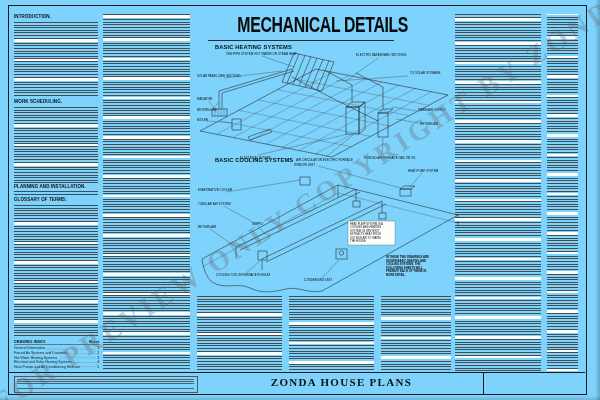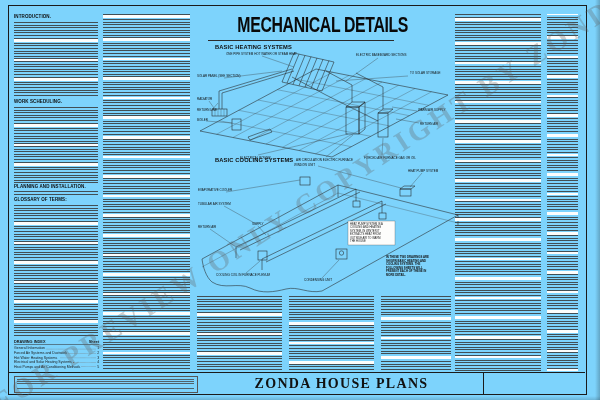--- a/index.html
+++ b/index.html
@@ -26,21 +26,21 @@
         transform:scale(.52);transform-origin:0 0;letter-spacing:.3px;color:#0d0d0d}
 
   .title{position:absolute;left:213px;top:12px;width:174px;text-align:center;
          font-weight:bold;font-size:22px;letter-spacing:-.5px;white-space:nowrap;
          transform:scaleX(.72);transform-origin:50% 50%;color:#090909}
   .title-rule{position:absolute;left:208px;top:40px;width:186px;height:1px;background:#2a2a2a}
 
   .band-top{position:absolute;left:9px;top:372px;width:576px;height:1px;background:#1b1b1b}
   .band-div{position:absolute;left:483px;top:372px;width:1px;height:22px;background:#1b1b1b}
   .brand{position:absolute;left:200px;top:376px;width:283px;text-align:center;
-         font-family:"Liberation Serif",serif;font-weight:bold;font-size:14px;
+         font-family:"Liberation Serif",serif;font-weight:bold;font-size:11px;
          letter-spacing:1.3px;color:#111;white-space:nowrap}
   .disclaimer{position:absolute;left:14px;top:376px;width:182px;height:15px;border:.5px solid #555}
   .disclaimer .micro{left:2px;top:2px;width:177px;height:11px}
 
   .watermark{position:absolute;left:-62px;top:192px;width:724px;text-align:center;
      transform:rotate(-33deg);font-family:"Liberation Serif",serif;font-weight:bold;
      font-size:28px;letter-spacing:4px;color:rgba(95,95,95,.30);white-space:nowrap;
      z-index:6;pointer-events:none}
 
   .index{position:absolute;left:14px;top:340px;width:155px;transform:scale(.55);

